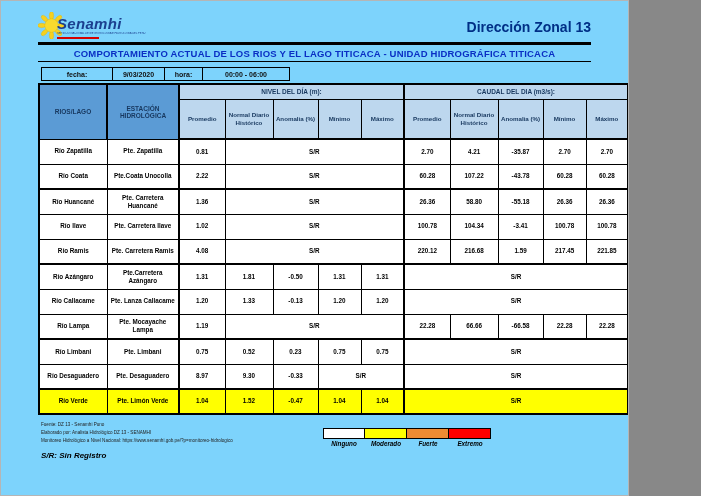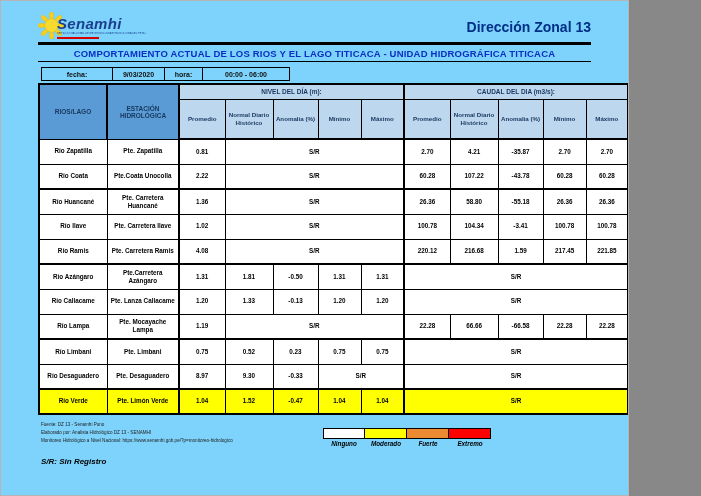--- a/index.html
+++ b/index.html
@@ -46,21 +46,21 @@
   tbody td{font-size:6.3px;font-weight:bold;color:#000;text-align:center;vertical-align:middle;height:25px;padding:0 1px;line-height:1.3;background:#fff;}
   tbody tr.hl td{background:var(--hl-yellow);}
   tbody tr.gt td{border-top:2px solid #000;}
   .br2{border-right:2px solid #000 !important;}
   .bl2{border-left:2px solid #000 !important;}
 
   
   .bottom{display:flex;justify-content:space-between;align-items:flex-start;padding:7px 37px 0 40px;}
   .src-lines{color:#222;}
   .src-lines>div{font-size:6.2px;line-height:1.25;transform:scale(.74);transform-origin:0 0;white-space:nowrap;}
-  .sr-note{font-size:8px;font-weight:bold;color:#000;margin-top:12px;font-style:italic;}
+  .sr-note{font-size:8px;font-weight:bold;color:#000;margin-top:6px;font-style:italic;}
   .legend{width:252px;padding-top:6px;margin-right:16px;}
   .legend-title{font-size:7.5px;font-weight:bold;color:#000;margin-bottom:2px;}
   .swatches{display:flex;}
   .sw{width:42px;height:11px;border:1px solid #000;border-left:none;}
   .sw:first-child{border-left:1px solid #000;}
   .legend-labels{display:flex;margin-top:1px;}
   .lab{width:42px;text-align:center;font-size:6.3px;font-weight:bold;font-style:italic;color:#000;}
 </style>
 </head>
 <body>

